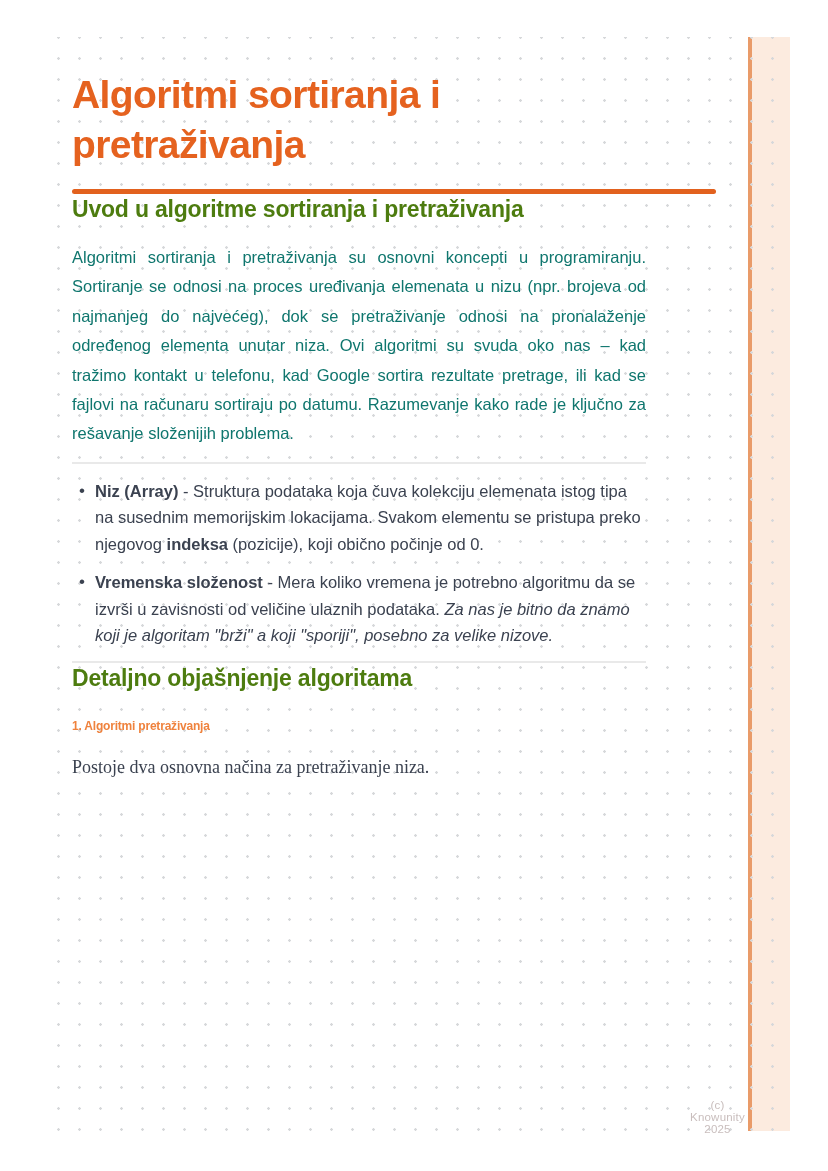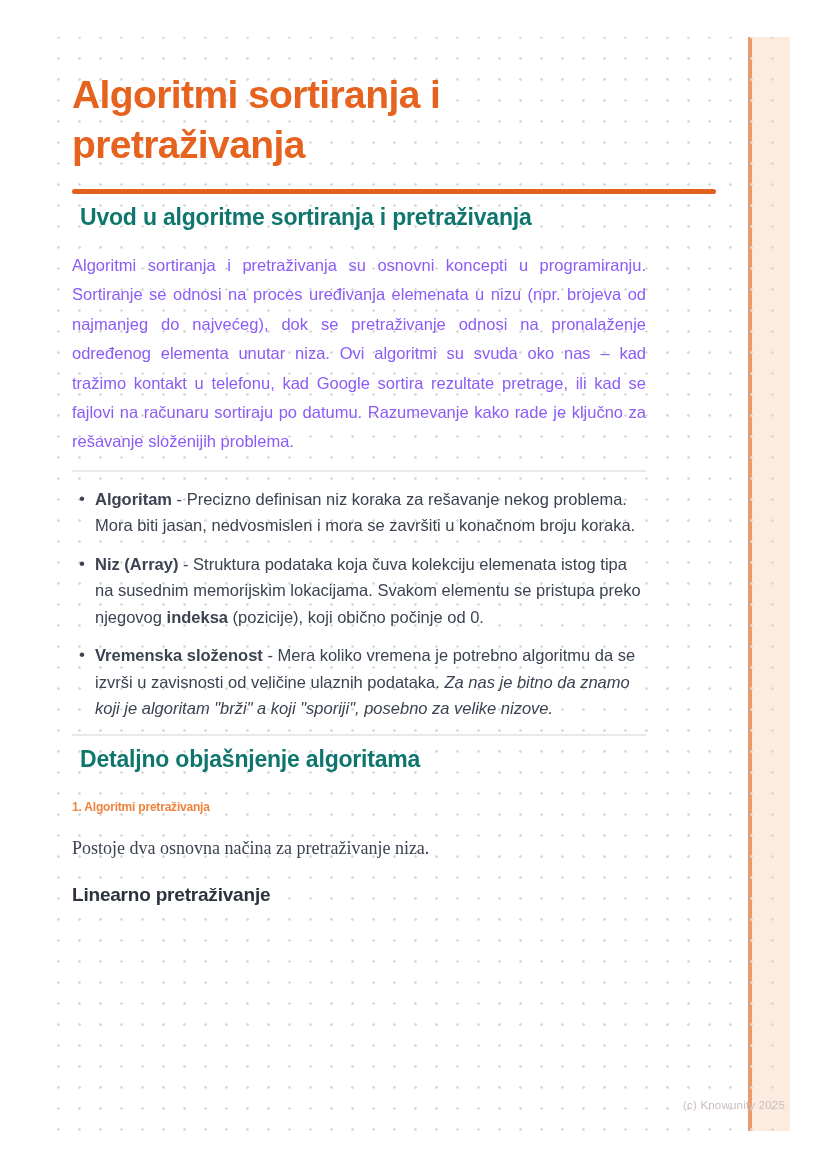--- a/index.html
+++ b/index.html
@@ -2,21 +2,21 @@
 <html><head>
 <meta charset="utf-8">
 <style>
   html,body{margin:0;padding:0;}
   body{
     width:828px;height:1171px;
     background:#ffffff;
     font-family:"Liberation Sans","DejaVu Sans",sans-serif;
     position:relative;overflow:hidden;
   }
-  .page{position:relative;width:828px;height:1171px;background:#ffffff;}
+  .page{position:relative;width:752px;height:1171px;background:#ffffff;}
 
   
   .stripe{
     position:absolute;left:748px;top:37px;width:42px;height:1094px;
     background:#fcebdf;z-index:1;
   }
   .stripe .stripe-line{
     position:absolute;left:0;top:0;width:4px;height:100%;
     background:#e99b69;
   }
@@ -35,29 +35,29 @@
   h1.doc-title{
     margin:70px 0 0 0;
     font-size:39px;line-height:50px;font-weight:bold;
     letter-spacing:-0.6px;color:#e5621f;
   }
   .rule{
     margin-top:19px;height:5px;width:644px;
     background:#e2611e;border-radius:3px;
   }
   h2.section{
-    margin:8px;font-size:23px;line-height:30px;font-weight:bold;color:#0f766e;
+    margin:0;font-size:23px;line-height:30px;font-weight:bold;color:#4d7c0f;
     letter-spacing:-0.2px;
   }
   .h2-intro{margin-top:37px;}
   .h2-terms{margin-top:25px;}
   .h2-detail{margin-top:22px;}
   p.body{
     margin:19px 0 13px 0;font-size:16.5px;line-height:29.4px;
-    color:#8b5cf6;text-align:justify;
+    color:#0f766e;text-align:justify;
   }
   .divider{height:2px;background:#e9e9e9;margin-top:8px;width:574px;}
 
   ul.terms{
     margin:14px 0 0 0;padding:0 0 0 23px;list-style:none;
   }
   ul.terms li{
     position:relative;
     font-size:16.5px;line-height:26.5px;color:#3b4250;
     margin:0 0 12px 0;
@@ -105,32 +105,30 @@
     <div class="rule"></div>
 
     <h2 class="section h2-intro">Uvod u algoritme sortiranja i pretraživanja</h2>
 
     <p class="body">Algoritmi sortiranja i pretraživanja su osnovni koncepti u programiranju. Sortiranje se odnosi na proces uređivanja elemenata u nizu (npr. brojeva od najmanjeg do najvećeg), dok se pretraživanje odnosi na pronalaženje određenog elementa unutar niza. Ovi algoritmi su svuda oko nas – kad tražimo kontakt u telefonu, kad Google sortira rezultate pretrage, ili kad se fajlovi na računaru sortiraju po datumu. Razumevanje kako rade je ključno za rešavanje složenijih problema.</p>
 
     <div class="divider"></div>
 
 
     <ul class="terms">
-        <li><span class="b">Algoritam</span><span> - Precizno definisan niz koraka za rešavanje nekog problema. Mora biti jasan, nedvosmislen i mora se završiti u konačnom broju koraka.</span></li>
         <li><span class="b">Niz (Array)</span><span> - Struktura podataka koja čuva kolekciju elemenata istog tipa na susednim memorijskim lokacijama. Svakom elementu se pristupa preko njegovog </span><span class="b">indeksa</span><span> (pozicije), koji obično počinje od 0.</span></li>
         <li><span class="b">Vremenska složenost</span><span> - Mera koliko vremena je potrebno algoritmu da se izvrši u zavisnosti od veličine ulaznih podataka. </span><span class="i">Za nas je bitno da znamo koji je algoritam "brži" a koji "sporiji", posebno za velike nizove.</span></li>
       </ul>
 
     <div class="divider"></div>
 
     <h2 class="section h2-detail">Detaljno objašnjenje algoritama</h2>
 
     <h3 class="sub">1. Algoritmi pretraživanja</h3>
 
     <p class="body2">Postoje dva osnovna načina za pretraživanje niza.</p>
 
-    <h4 class="subsub">Linearno pretraživanje</h4>
 
   </div>
 
   <div class="footer">(c) Knowunity 2025</div>
 
 </div>
 
 </body></html>

